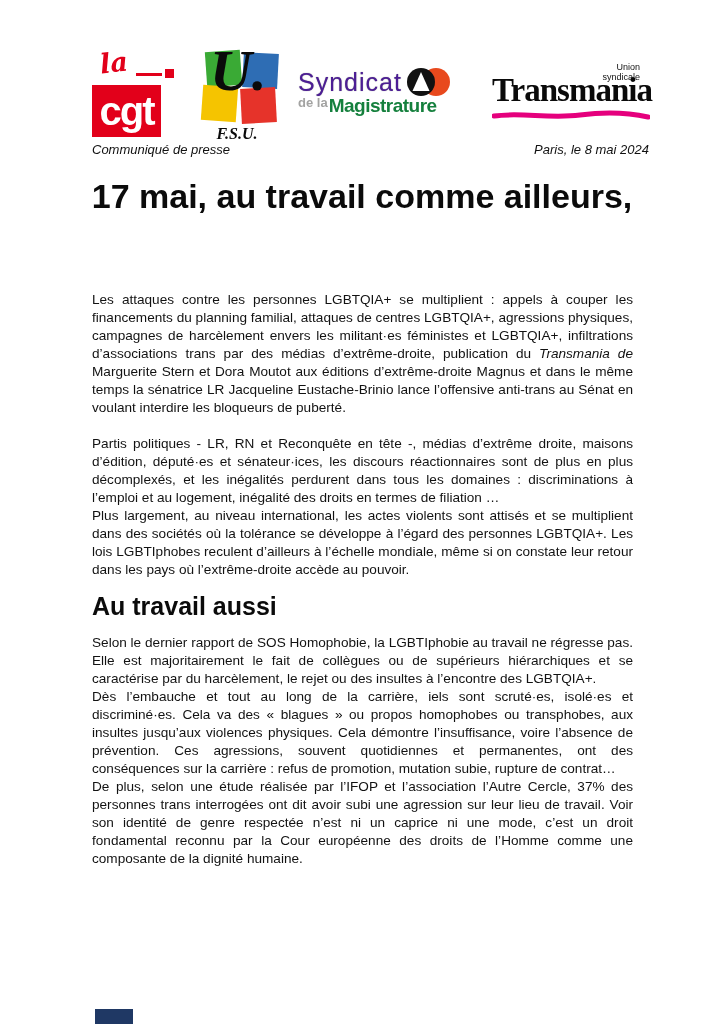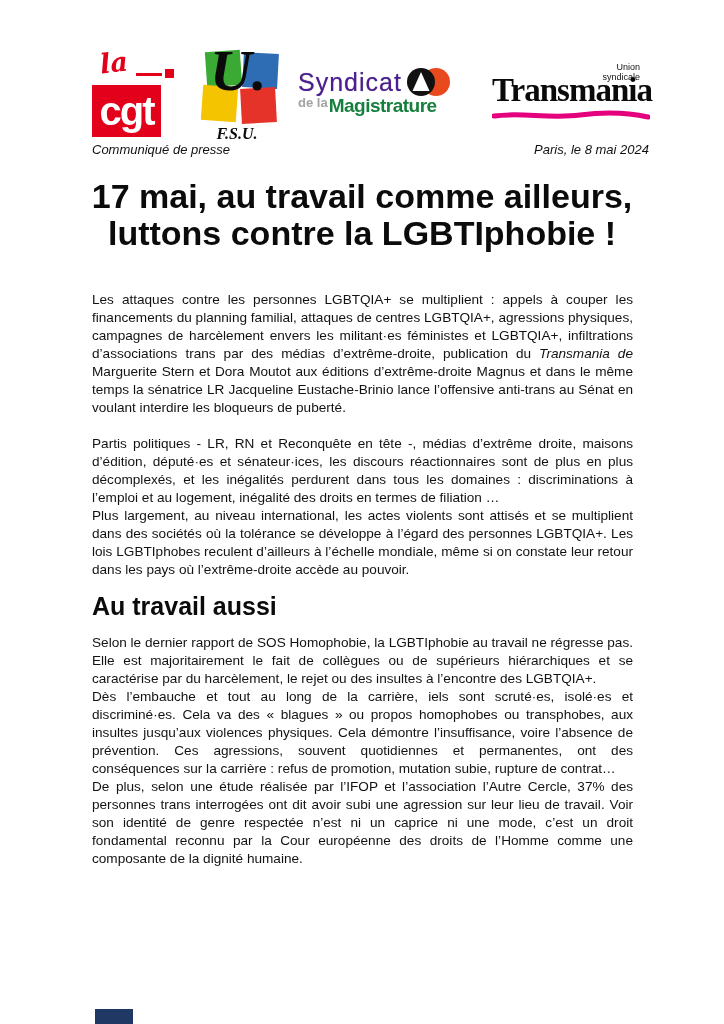--- a/index.html
+++ b/index.html
@@ -142,21 +142,20 @@
     </div>
   </div>
 
   <div class="header-row">
     <span>Communiqué de presse</span>
     <span>Paris, le 8 mai 2024</span>
   </div>
 
   <div class="page-title">
     <div>17 mai, au travail comme ailleurs,</div>
-    <div>luttons contre la LGBTIphobie !</div>
   </div>
 
   <div class="body-text">
     <p><span>Les attaques contre les personnes LGBTQIA+ se multiplient : appels à couper les financements du planning familial, attaques de centres LGBTQIA+, agressions physiques, campagnes de harcèlement envers les militant·es féministes et LGBTQIA+, infiltrations d’associations trans par des médias d’extrême-droite, publication du </span><span class="it">Transmania de</span><span> Marguerite Stern et Dora Moutot aux éditions d’extrême-droite Magnus et dans le même temps la sénatrice LR Jacqueline Eustache-Brinio lance l’offensive anti-trans au Sénat en voulant interdire les bloqueurs de puberté.</span></p>
 
     <p class="joined">Partis politiques - LR, RN et Reconquête en tête -, médias d’extrême droite, maisons d’édition, député·es et sénateur·ices, les discours réactionnaires sont de plus en plus décomplexés, et les inégalités perdurent dans tous les domaines : discriminations à l’emploi et au logement, inégalité des droits en termes de filiation …</p>
     <p>Plus largement, au niveau international, les actes violents sont attisés et se multiplient dans des sociétés où la tolérance se développe à l’égard des personnes LGBTQIA+. Les lois LGBTIphobes reculent d’ailleurs à l’échelle mondiale, même si on constate leur retour dans les pays où l’extrême-droite accède au pouvoir.</p>
 
     <div class="section-heading">Au travail aussi</div>
 

